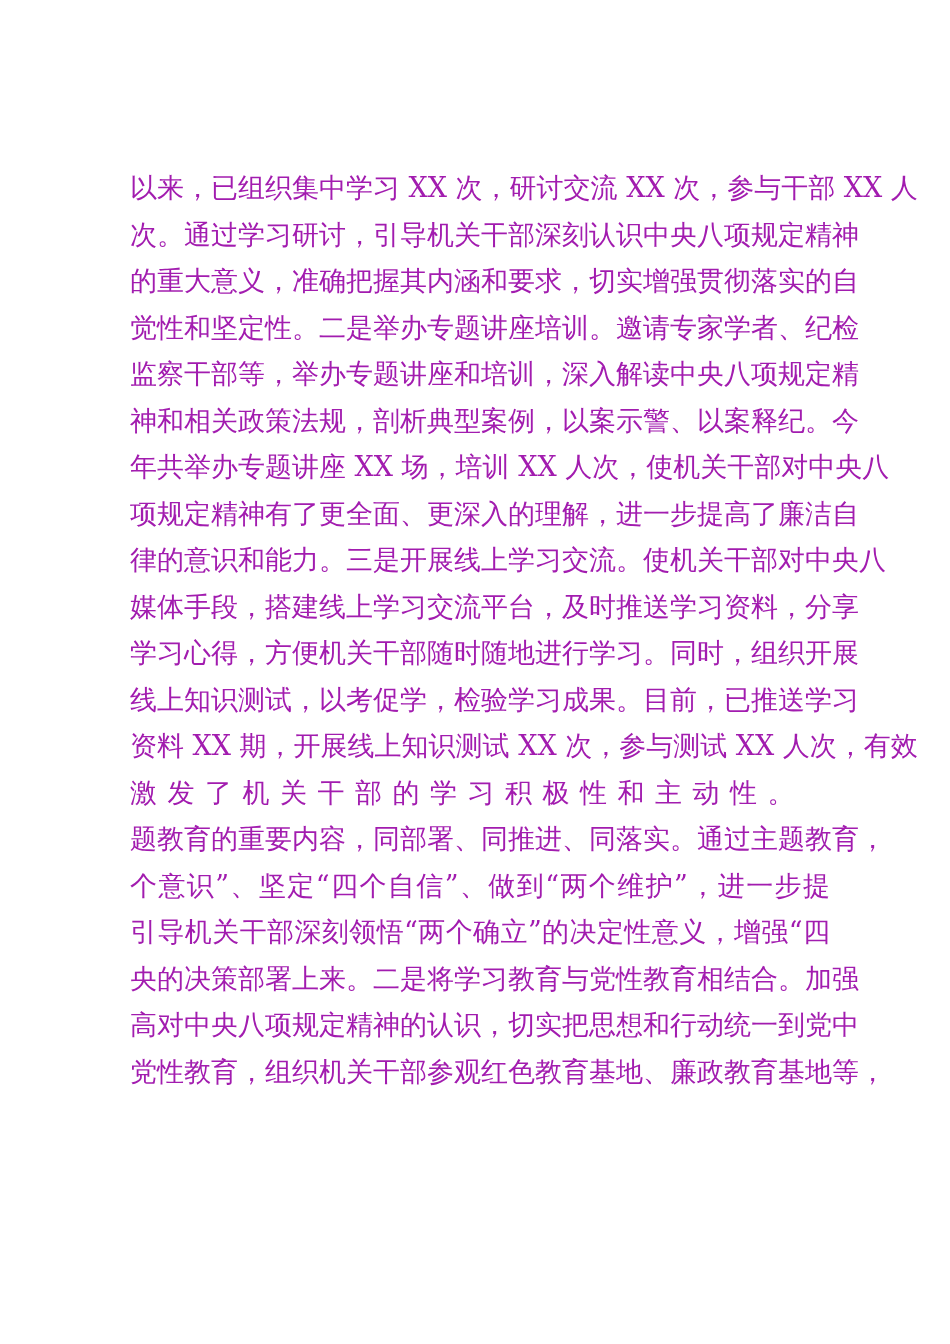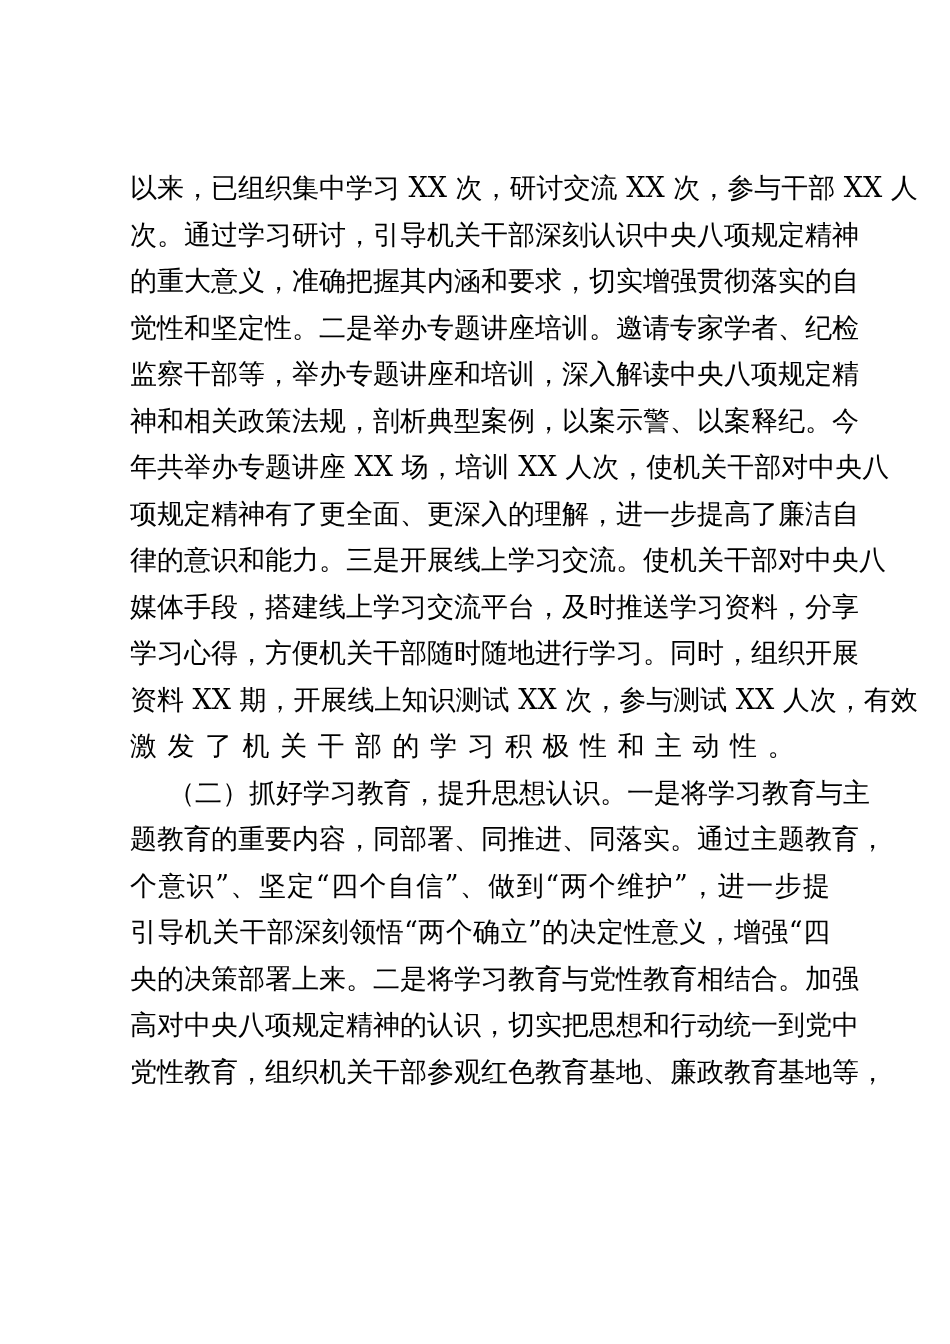--- a/index.html
+++ b/index.html
@@ -26,21 +26,21 @@
       left: 130px;
       top: 165px;
       width: 700px;
     }
     .line {
       display: block;
       height: 46.5px;
       line-height: 46.5px;
       font-family: "DejaVu Serif", "Liberation Serif", serif;
       font-size: 27px;
-      color: #000000;
+      color: #a21caf;
       white-space: nowrap;
       text-align: justify;
       text-align-last: justify;
       letter-spacing: 0px;
     }
     .line.last {
       text-align-last: left;
       letter-spacing: 10.5px;
     }
     .line.indent {
@@ -62,26 +62,26 @@
       <span class="line">次。通过学习研讨，引导机关干部深刻认识中央八项规定精神</span>
       <span class="line">的重大意义，准确把握其内涵和要求，切实增强贯彻落实的自</span>
       <span class="line">觉性和坚定性。二是举办专题讲座培训。邀请专家学者、纪检</span>
       <span class="line">监察干部等，举办专题讲座和培训，深入解读中央八项规定精</span>
       <span class="line">神和相关政策法规，剖析典型案例，以案示警、以案释纪。今</span>
       <span class="line">年共举办专题讲座 XX 场，培训 XX 人次，使机关干部对中央八</span>
       <span class="line">项规定精神有了更全面、更深入的理解，进一步提高了廉洁自</span>
       <span class="line">律的意识和能力。三是开展线上学习交流。使机关干部对中央八</span>
       <span class="line">媒体手段，搭建线上学习交流平台，及时推送学习资料，分享</span>
       <span class="line">学习心得，方便机关干部随时随地进行学习。同时，组织开展</span>
+      <span class="line">线上知识测试，以考促学，检验学习成果。目前，已推送学习</span>
       <span class="line">资料 XX 期，开展线上知识测试 XX 次，参与测试 XX 人次，有效</span>
       <span class="line last">激发了机关干部的学习积极性和主动性。</span>
     </div>
 
     <div>
-      <span class="line indent"><span class="heading-run">（二）抓好学习教育，提升思想认识。</span><span>一是将学习教育与主</span></span>
       <span class="line">题教育的重要内容，同部署、同推进、同落实。通过主题教育，</span>
       <span class="line">个意识”、坚定“四个自信”、做到“两个维护”，进一步提</span>
       <span class="line">引导机关干部深刻领悟“两个确立”的决定性意义，增强“四</span>
       <span class="line">央的决策部署上来。二是将学习教育与党性教育相结合。加强</span>
       <span class="line">高对中央八项规定精神的认识，切实把思想和行动统一到党中</span>
       <span class="line">党性教育，组织机关干部参观红色教育基地、廉政教育基地等，</span>
     </div>
 
   </div>
 </div>

